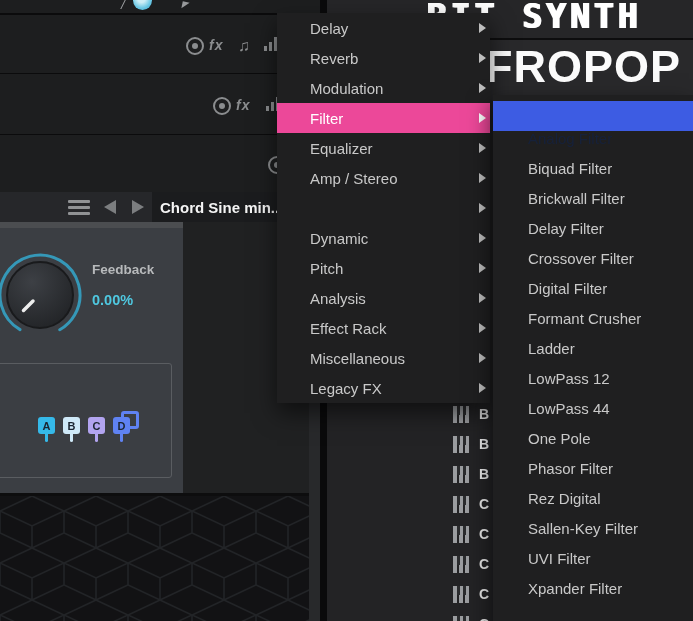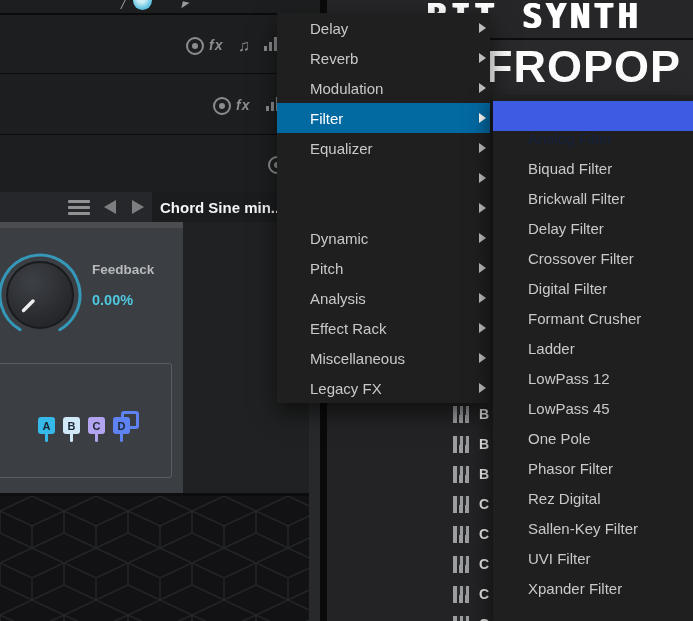--- a/index.html
+++ b/index.html
@@ -71,21 +71,21 @@
   .piano{position:absolute;left:126px;top:6px;width:19px;height:17px;}
   .piano i{position:absolute;top:0;width:4px;height:17px;background:#9b9da0;}
   .piano em{position:absolute;top:0;width:3px;height:9px;background:#2b2c2e;}
 
   
   #main-menu{left:277px;top:13px;width:213px;background:#1f1f20;box-shadow:0 10px 22px rgba(0,0,0,.55);}
   .menu-item{height:30px;display:flex;align-items:center;cursor:default;}
   .menu-item .mi-label{padding-left:33px;font-size:15px;color:#c9c9c9;white-space:nowrap;}
   .menu-item .mi-arrow{margin-left:auto;margin-right:4px;width:0;height:0;
      border-top:5px solid transparent;border-bottom:5px solid transparent;border-left:7px solid #bdbdbd;}
-  .menu-item.sel{background:#0369a1;}
+  .menu-item.sel{background:#ec4899;}
   .menu-item.sel .mi-label{color:#ffffff;}
   .menu-item.sel .mi-arrow{border-left-color:#ffffff;}
 
   #submenu{left:493px;top:95px;width:200px;height:546px;background:#1f1f20;
      box-shadow:-4px 8px 20px rgba(0,0,0,.5);padding-top:6px;box-sizing:border-box;}
   .sub-item{height:30px;display:flex;align-items:center;}
   .sub-item .si-label{padding-left:35px;font-size:15px;color:#c9c9c9;white-space:nowrap;margin-top:44px;}
   .sub-item.sel{background:#3d5ce3;}
   .sub-item.sel .si-label{color:#16213a;font-weight:500;}
 </style>
@@ -304,20 +304,21 @@
     </div>
     <div class="menu-item sel">
       <span class="mi-label">Filter</span>
       <span class="mi-arrow"></span>
     </div>
     <div class="menu-item">
       <span class="mi-label">Equalizer</span>
       <span class="mi-arrow"></span>
     </div>
     <div class="menu-item">
+      <span class="mi-label">Amp / Stereo</span>
       <span class="mi-arrow"></span>
     </div>
     <div class="menu-item">
       <span class="mi-arrow"></span>
     </div>
     <div class="menu-item">
       <span class="mi-label">Dynamic</span>
       <span class="mi-arrow"></span>
     </div>
     <div class="menu-item">
@@ -363,21 +364,21 @@
     <div class="sub-item">
       <span class="si-label">Formant Crusher</span>
     </div>
     <div class="sub-item">
       <span class="si-label">Ladder</span>
     </div>
     <div class="sub-item">
       <span class="si-label">LowPass 12</span>
     </div>
     <div class="sub-item">
-      <span class="si-label">LowPass 45</span>
+      <span class="si-label">LowPass 44</span>
     </div>
     <div class="sub-item">
       <span class="si-label">One Pole</span>
     </div>
     <div class="sub-item">
       <span class="si-label">Phasor Filter</span>
     </div>
     <div class="sub-item">
       <span class="si-label">Rez Digital</span>
     </div>

